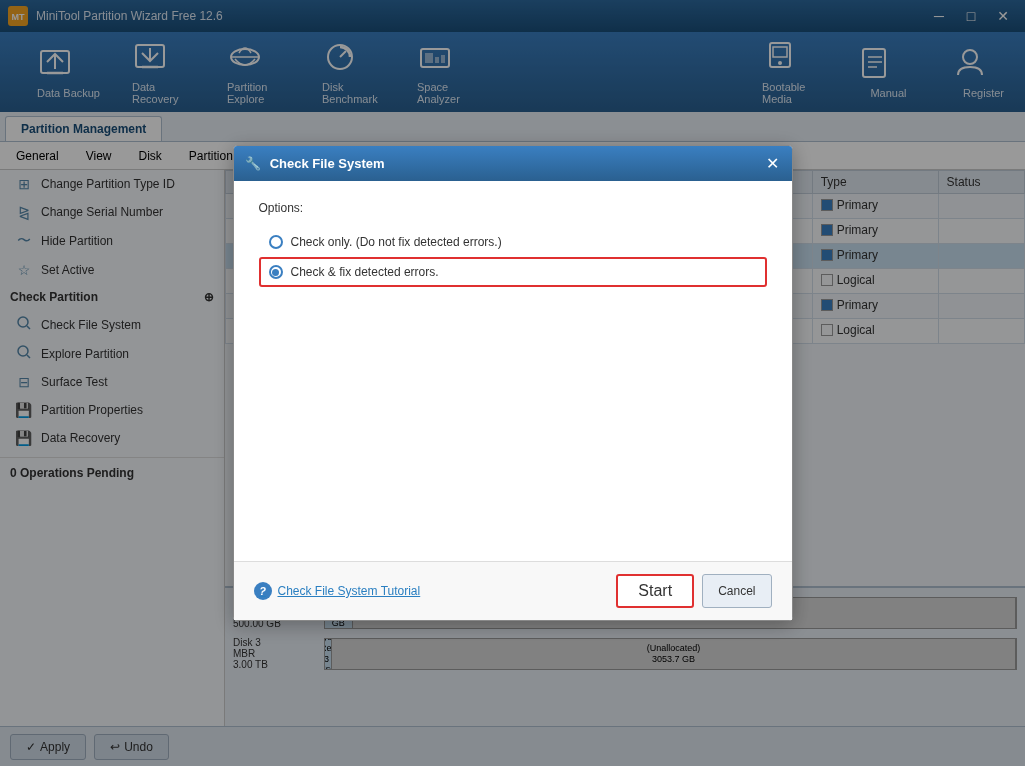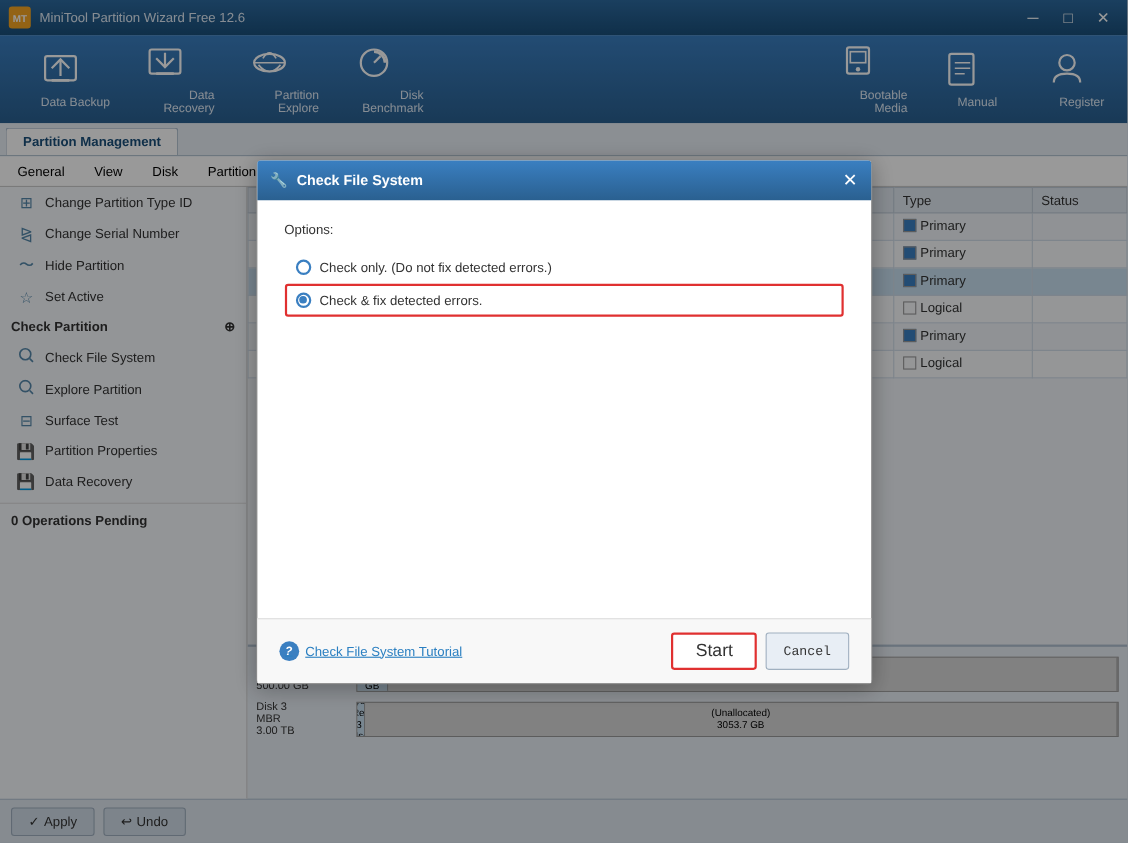--- a/index.html
+++ b/index.html
@@ -21,21 +21,21 @@
     .toolbar {
       display: flex; align-items: center;
       background: linear-gradient(180deg, #3a7fc1 0%, #2a6090 100%);
       height: 80px; padding: 0 10px; gap: 5px;
     }
     .toolbar-item {
       display: flex; flex-direction: column; align-items: center; justify-content: center;
       width: 90px; height: 70px; color: white; cursor: pointer; border-radius: 4px; gap: 6px;
     }
     .toolbar-icon { width: 36px; height: 36px; display: flex; align-items: center; justify-content: center; }
-    .toolbar-label { font-size: 11px; text-align: right; color: #e0eaf5; padding-left: 27px; }
+    .toolbar-label { font-size: 11px; text-align: left; color: #e0eaf5; padding-left: 27px; }
     .toolbar-right { margin-left: auto; display: flex; gap: 5px; }
 
     
     .tab-bar {
       background: #e8eef5; border-bottom: 1px solid #b0c0d0;
       height: 30px; display: flex; align-items: flex-end; padding-left: 5px;
     }
     .tab {
       padding: 5px 15px; background: #d0dce8; border: 1px solid #b0c0d0;
       border-bottom: none; cursor: pointer; font-size: 12px; color: #333; border-radius: 3px 3px 0 0; margin-right: 2px;
@@ -123,21 +123,21 @@
       padding: 12px 20px; border-top: 1px solid #ddd; background: #f8f8f8;
     }
     .modal-link { display: flex; align-items: center; gap: 6px; color: #2a7fc1; font-size: 12px; cursor: pointer; text-decoration: underline; }
     .modal-buttons { display: flex; gap: 8px; }
     .btn-start {
       padding: 6px 20px; background: white; border: 2px solid #e03030;
       color: #333; cursor: pointer; font-size: 16px; border-radius: 3px;
     }
     .btn-cancel {
       padding: 6px 15px; background: #e8eef5; border: 1px solid #a0b0c0;
-      color: #333; cursor: pointer; font-size: 12px; border-radius: 3px; font-family: Liberation Mono, monospace;
+      color: #333; cursor: pointer; font-size: 12px; border-radius: 3px;
     }
     .radio-outer { width: 14px; height: 14px; border: 2px solid #3a7fc1; border-radius: 50%; display: flex; align-items: center; justify-content: center; flex-shrink: 0; }
     .radio-inner { width: 7px; height: 7px; background: #3a7fc1; border-radius: 50%; }
 
     
     ::-webkit-scrollbar { width: 8px; height: 8px; }
     ::-webkit-scrollbar-track { background: #e0e8f0; }
     ::-webkit-scrollbar-thumb { background: #a0b0c0; border-radius: 4px; }
   </style>
 </head>
@@ -197,20 +197,31 @@
   </div>
   <div class="toolbar-item">
     <div class="toolbar-icon">
       <svg width="36" height="36" viewBox="0 0 36 36">
           <circle cx="18" cy="18" r="12" fill="none" stroke="white" stroke-width="2"></circle>
           <path d="M18 8 A10 10 0 0 1 28 18" fill="none" stroke="white" stroke-width="2.5"></path>
           <line x1="18" y1="18" x2="24" y2="12" stroke="white" stroke-width="2"></line>
         </svg>
     </div>
     <span class="toolbar-label">Disk Benchmark</span>
+  </div>
+  <div class="toolbar-item">
+    <div class="toolbar-icon">
+      <svg width="36" height="36" viewBox="0 0 36 36">
+          <rect x="4" y="10" width="28" height="18" rx="2" fill="none" stroke="white" stroke-width="2"></rect>
+          <rect x="8" y="14" width="8" height="10" fill="white" opacity="0.5"></rect>
+          <rect x="18" y="18" width="4" height="6" fill="white" opacity="0.5"></rect>
+          <rect x="24" y="16" width="4" height="8" fill="white" opacity="0.5"></rect>
+        </svg>
+    </div>
+    <span class="toolbar-label">Space Analyzer</span>
   </div>
 
   <div class="toolbar-right">
     <div class="toolbar-item">
       <div class="toolbar-icon">
         <svg width="36" height="36" viewBox="0 0 36 36">
             <rect x="8" y="4" width="20" height="24" rx="2" fill="none" stroke="white" stroke-width="2"></rect>
             <rect x="11" y="8" width="14" height="10" fill="none" stroke="white" stroke-width="1.5"></rect>
             <circle cx="18" cy="24" r="2" fill="white"></circle>
           </svg>

